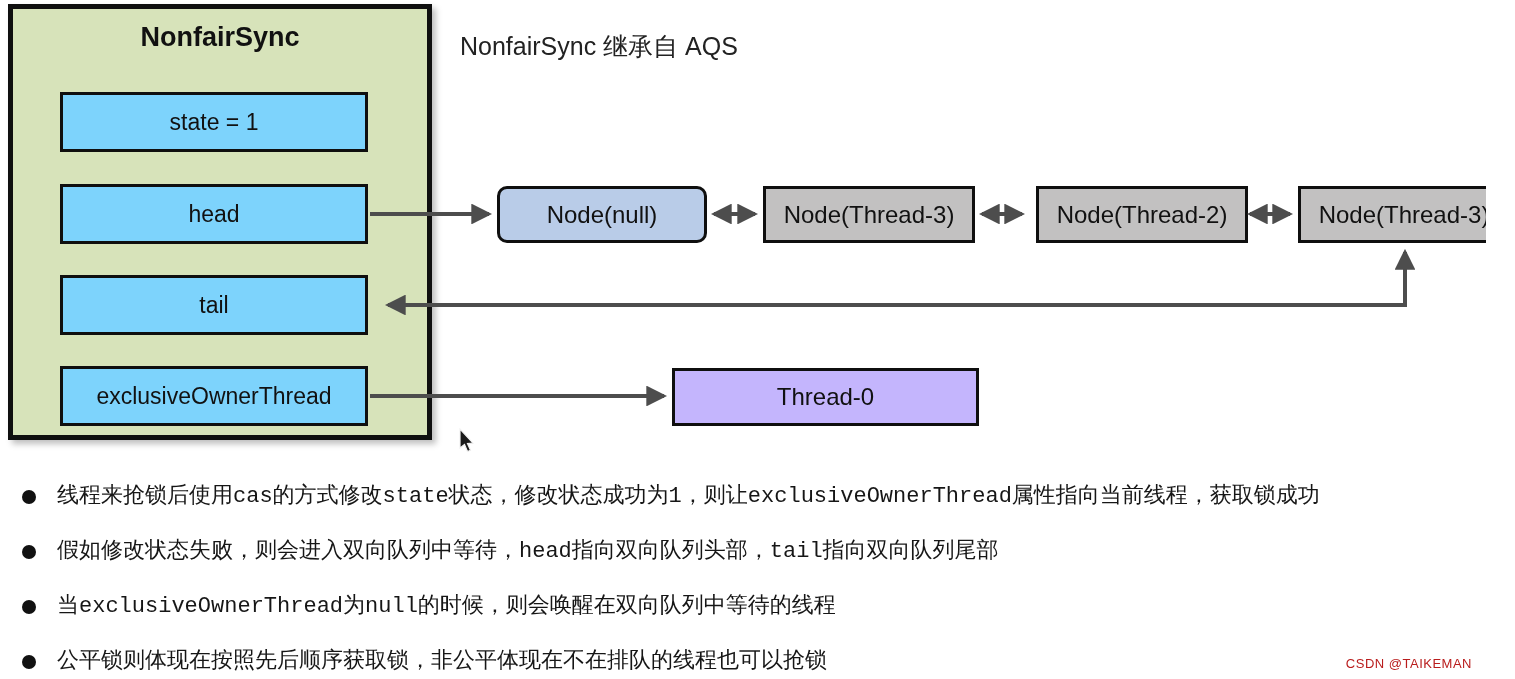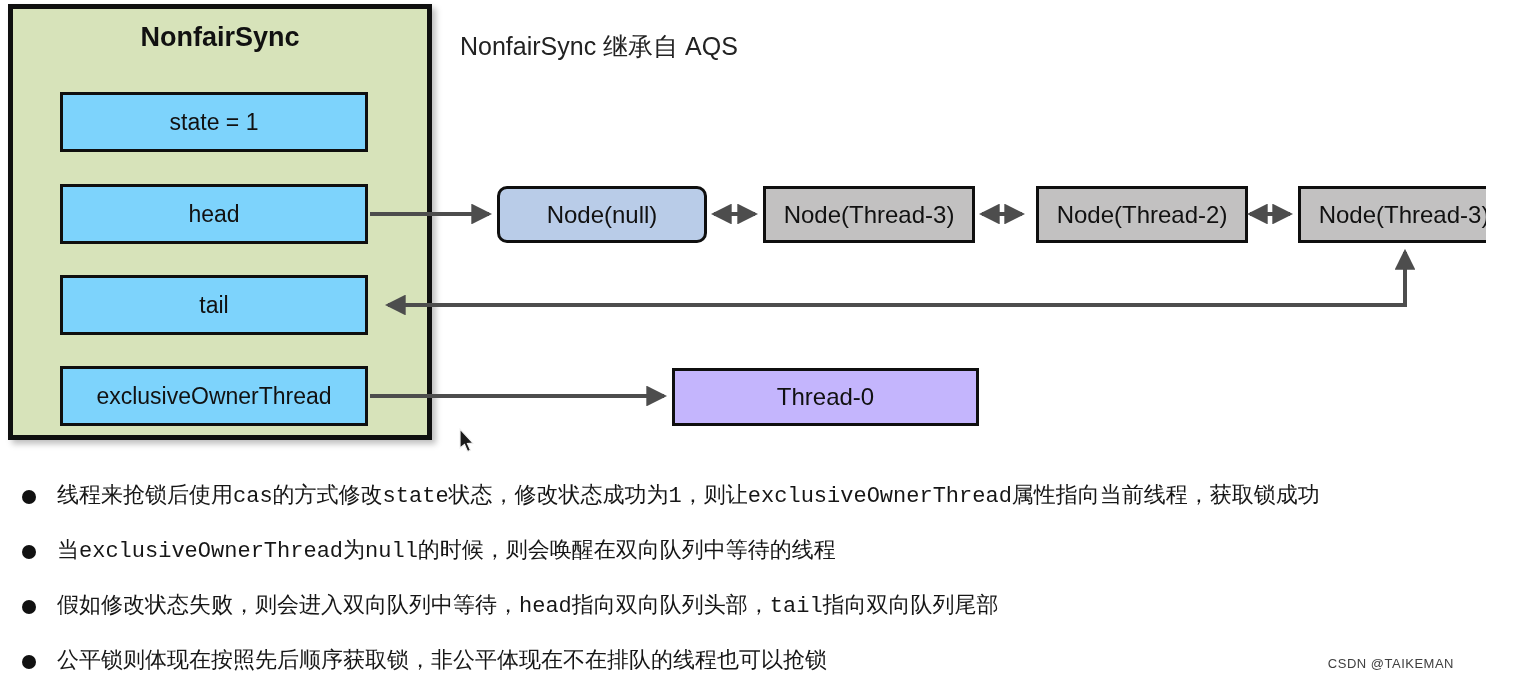--- a/index.html
+++ b/index.html
@@ -37,21 +37,21 @@
 
   .cursor{position:absolute;left:458px;top:428px;}
 
   
   .bullets{position:absolute;left:22px;top:483px;width:1480px;}
   .bullet-row{display:flex;align-items:flex-start;margin-bottom:27px;}
   .bullet-dot{width:14px;height:14px;border-radius:50%;background:#111;
     margin:7px 21px 0 0;flex:0 0 auto;}
   .bullet-text{font-size:22px;line-height:28px;color:#161616;font-family:Liberation Mono, monospace;}
 
-  .watermark{position:absolute;right:32px;bottom:8px;font-size:13px;color:#404040;letter-spacing:.5px;}
+  .watermark{position:absolute;right:14px;bottom:8px;font-size:13px;color:#b91c1c;letter-spacing:.5px;}
 </style>
 </head>
 <body>
 
 <div class="canvas">
 
   <div class="sync-box"></div>
   <div class="sync-title">NonfairSync</div>
   <div class="field-box f0">state = 1</div>
   <div class="field-box f2">tail</div>
@@ -92,25 +92,25 @@
     <path d="M2,1 L2,20 L6.5,16.5 L9.5,23.5 L12.5,22.2 L9.5,15.5 L15,15.2 Z" fill="#1a1a1a" stroke="#f2f2f2" stroke-width="1.2"></path>
   </svg>
 
   <div class="bullets">
     <div class="bullet-row">
       <span class="bullet-dot"></span>
       <span class="bullet-text">线程来抢锁后使用cas的方式修改state状态，修改状态成功为1，则让exclusiveOwnerThread属性指向当前线程，获取锁成功</span>
     </div>
     <div class="bullet-row">
       <span class="bullet-dot"></span>
-      <span class="bullet-text">当exclusiveOwnerThread为null的时候，则会唤醒在双向队列中等待的线程</span>
+      <span class="bullet-text">假如修改状态失败，则会进入双向队列中等待，head指向双向队列头部，tail指向双向队列尾部</span>
     </div>
     <div class="bullet-row">
       <span class="bullet-dot"></span>
-      <span class="bullet-text">假如修改状态失败，则会进入双向队列中等待，head指向双向队列头部，tail指向双向队列尾部</span>
+      <span class="bullet-text">当exclusiveOwnerThread为null的时候，则会唤醒在双向队列中等待的线程</span>
     </div>
     <div class="bullet-row">
       <span class="bullet-dot"></span>
       <span class="bullet-text">公平锁则体现在按照先后顺序获取锁，非公平体现在不在排队的线程也可以抢锁</span>
     </div>
   </div>
 
   <div class="watermark">CSDN @TAIKEMAN</div>
 
 </div>

